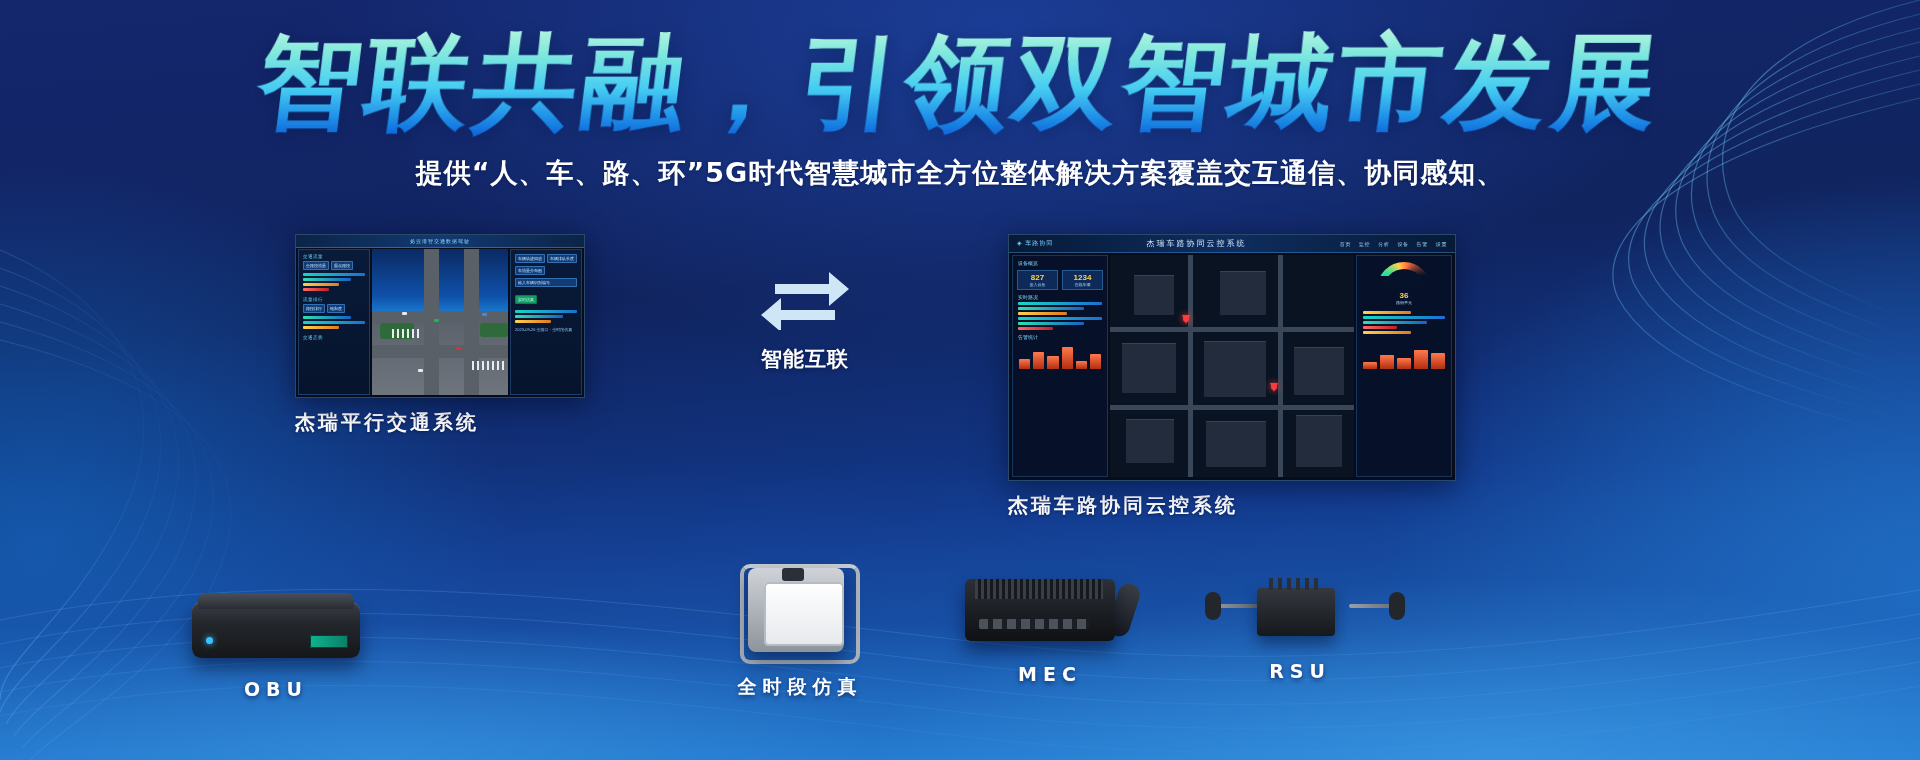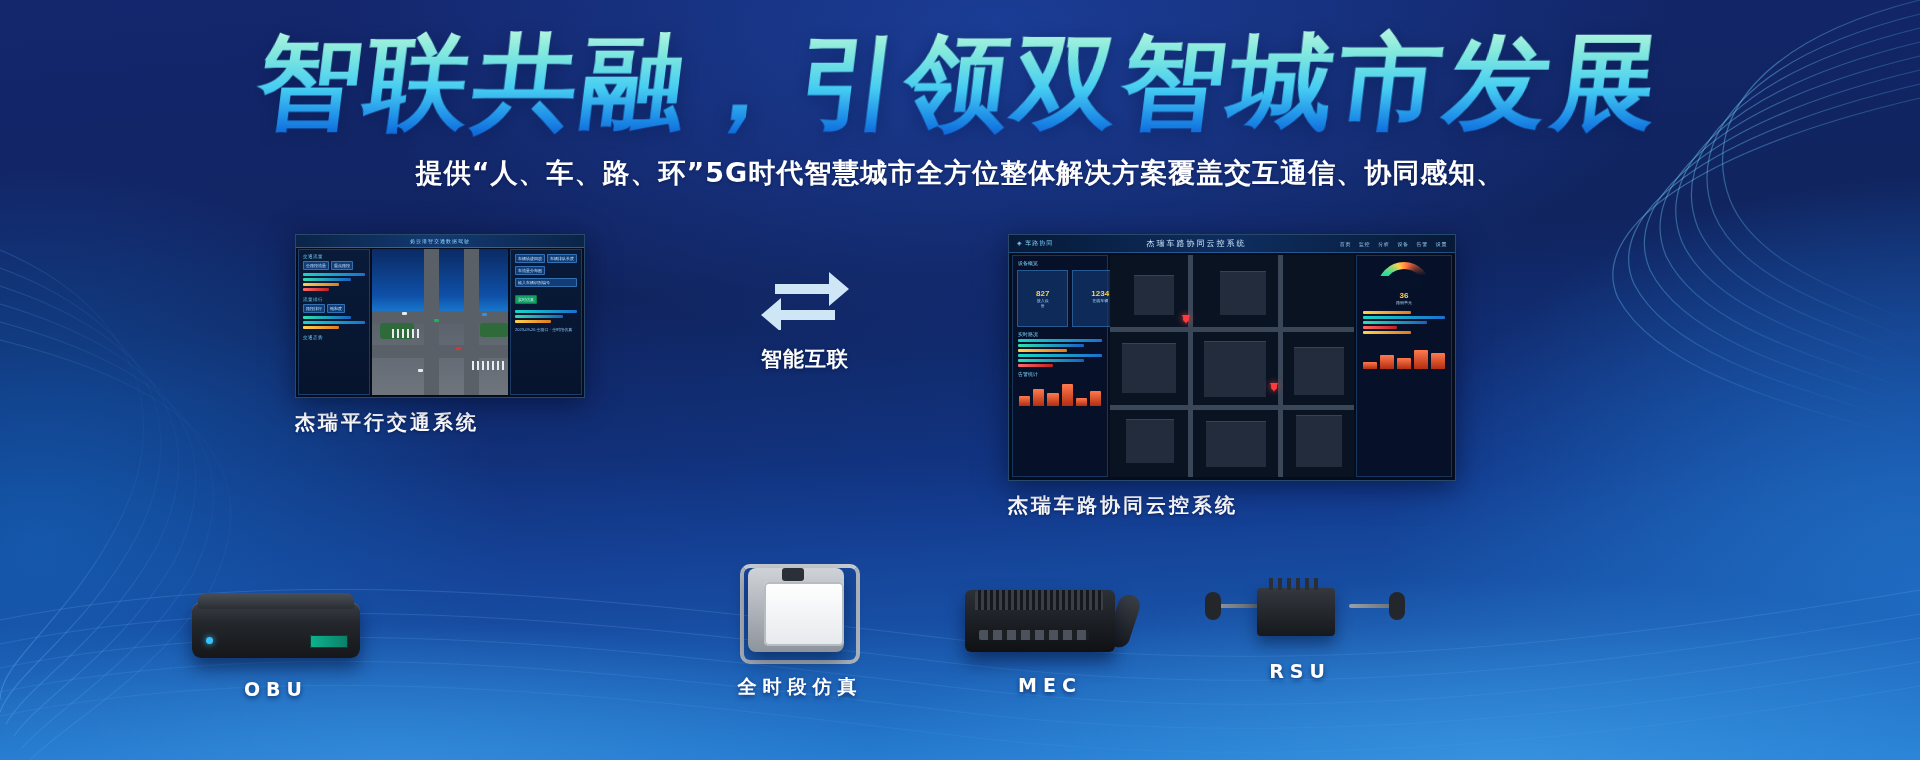--- a/index.html
+++ b/index.html
@@ -119,21 +119,21 @@
   .r-top .mid { flex:1; text-align:center; font-size:8px; color:#cfe9ff; letter-spacing:2px; }
   .r-nav { font-size:5px; color:#9fd0f5; letter-spacing:.6px; }
   .r-left, .r-right { position:absolute; top:20px; bottom:3px; width:96px; background:rgba(6,18,42,.92); border:1px solid rgba(70,150,230,.28); }
   .r-left { left:3px; } .r-right { right:3px; }
   .r-map { position:absolute; left:101px; right:101px; top:20px; bottom:3px; background:#0a1322; overflow:hidden; }
   .bldg { position:absolute; background:#222c3d; border-top:1px solid #364356; }
   .street { position:absolute; background:#3a4758; }
   .pin { position:absolute; width:0;height:0; border-left:4px solid transparent; border-right:4px solid transparent; border-top:9px solid #ff3b3b; filter:drop-shadow(0 0 3px rgba(255,60,60,.9)); }
   .pin:after { content:''; position:absolute; left:-3px; top:-8px; width:6px;height:6px;border-radius:50%;background:#ff3b3b; }
   .kpi { display:flex; gap:4px; margin:4px; }
-  .kpi .box { flex:1; background:rgba(20,60,120,.6); border:1px solid rgba(90,180,255,.35); padding:18px; text-align:center; }
+  .kpi .box { flex:1; background:rgba(20,60,120,.6); border:1px solid rgba(90,180,255,.35); padding:2px; text-align:center; }
   .kpi .v { font-size:8px; color:#ffd24d; font-weight:bold; }
   .kpi .l { font-size:4px; color:#a9d6ff; }
   .gauge { width:54px;height:27px;margin:6px auto 2px; border-radius:54px 54px 0 0;
     background:conic-gradient(from 270deg,#19e0a0 0deg,#ffd24d 60deg,#ff6a3d 110deg,transparent 180deg);
     position:relative; }
   .gauge:after { content:''; position:absolute; left:7px;top:7px;width:40px;height:20px;border-radius:40px 40px 0 0;background:#06122a; }
   .minibars { display:flex; align-items:flex-end; gap:3px; height:24px; margin:5px 6px; }
   .minibars i { flex:1; background:linear-gradient(180deg,#ff7a4d,#b32d10); border-radius:1px 1px 0 0; }
 
   
@@ -183,21 +183,21 @@
   .cam-wrap { position:relative; width:120px;height:100px;margin:0 auto 10px; }
   .cam-shell { position:absolute; left:8px; top:4px; width:96px;height:84px; border-radius:8px;
     background:linear-gradient(180deg,#cfd3d8,#8e949c); box-shadow:0 10px 18px rgba(0,10,40,.45); }
   .cam-face { position:absolute; left:16px; top:14px; width:80px;height:64px;border-radius:5px;
     background:linear-gradient(180deg,#ffffff,#e6e9ec); box-shadow:inset 0 0 0 2px #b6bcc3; }
   .cam-lens { position:absolute; left:34px; top:0px; width:22px;height:13px;border-radius:3px; background:#2b3038; }
   .cam-bracket { position:absolute; left:0; top:0; width:120px;height:100px;
     border:4px solid #aeb4bb; border-radius:10px; border-top-color:#c6ccd2; box-sizing:border-box; }
 
   
-  #p-mec { left:950px; bottom:64px; width:200px; }
+  #p-mec { left:950px; bottom:75px; width:200px; }
   .mec-wrap { position:relative; width:170px;height:86px;margin:0 auto 10px; }
   .mec-body { position:absolute; left:0; top:12px; width:150px;height:62px;border-radius:6px;
     background:linear-gradient(180deg,#2c3037 0%,#191c21 60%,#0f1114 100%);
     box-shadow:0 10px 18px rgba(0,10,40,.5); }
   .mec-fins { position:absolute; left:10px; top:0; width:128px;height:20px;border-radius:4px 4px 0 0;
     background:repeating-linear-gradient(90deg,#3a3f47 0 3px,#15181c 3px 6px); }
   .mec-io { position:absolute; left:14px; bottom:12px; width:110px;height:10px;
     background:repeating-linear-gradient(90deg,#4c525b 0 9px, #1b1e23 9px 14px); border-radius:2px; }
   .mec-ant { position:absolute; right:0; top:16px; width:22px;height:54px;border-radius:11px;
     background:linear-gradient(180deg,#3a3f47,#16191d); transform:rotate(18deg); }

